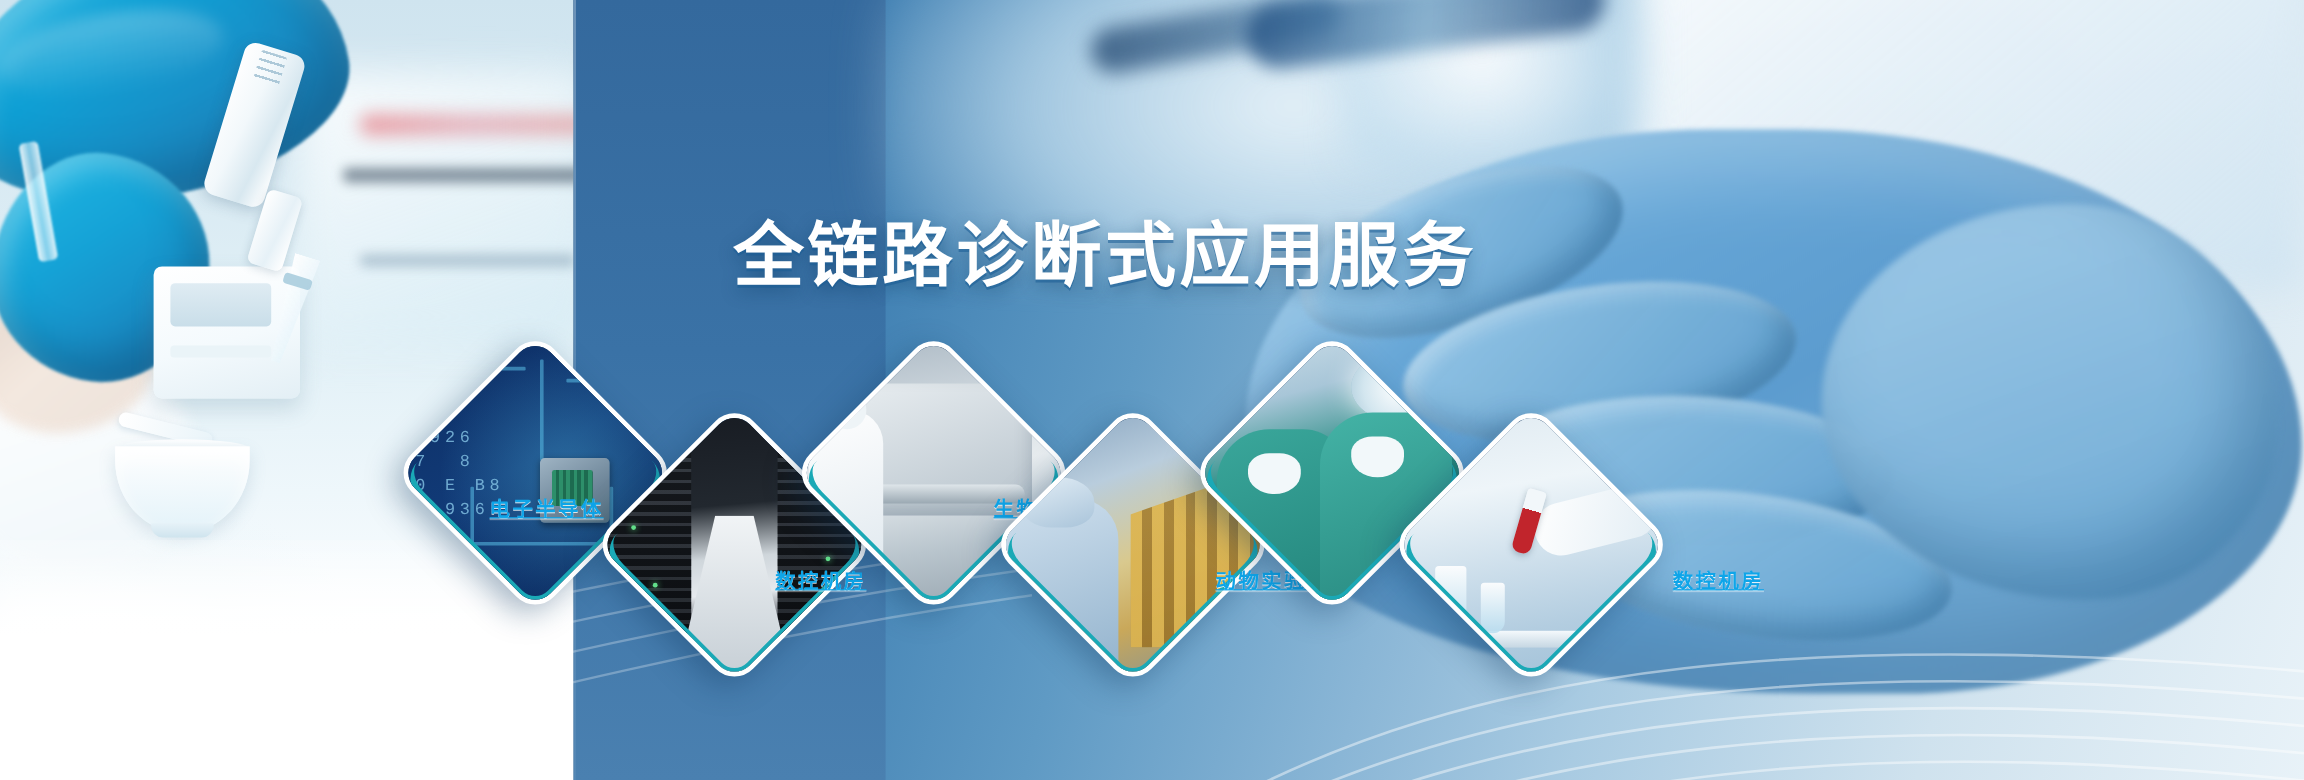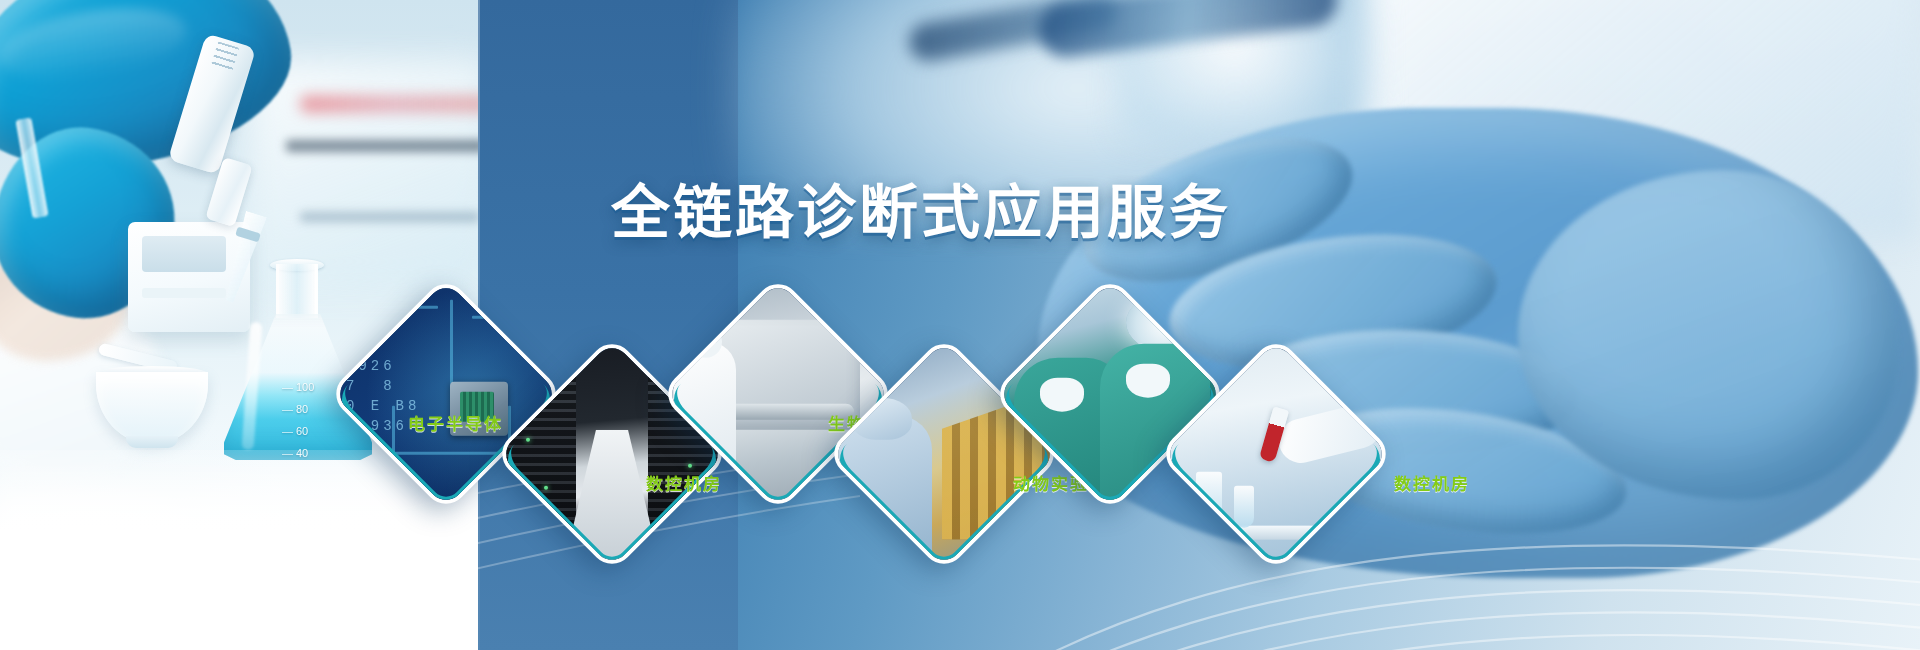--- a/index.html
+++ b/index.html
@@ -344,24 +344,25 @@
   
   .card .accent{
     position:absolute; right:-4px; bottom:-4px; width:100%; height:100%;
     border-right:7px solid #1aa9b6;
     border-bottom:7px solid #1aa9b6;
     border-radius:22px;
     pointer-events:none;
   }
   .card-label{
     position:absolute;
-    color:#84cc16;
+    color:#0ea5e9;
     font-size:17px; font-weight:bold; letter-spacing:2px;
     white-space:nowrap;
     text-shadow:0 1px 0 rgba(255,255,255,.8);
+    text-decoration:underline;
   }
 
   
   .art-pcb{
     background:
       radial-gradient(circle at 62% 48%,rgba(90,200,235,.35),rgba(0,0,0,0) 58%),
       linear-gradient(150deg,#0d2e63 0%,#113a77 45%,#0b2a5c 100%);
   }
   .art-pcb .trace{
     position:absolute; background:rgba(90,190,230,.55); border-radius:1px;
@@ -521,32 +522,20 @@
     <div class="pipette-lines"></div>
     <div class="pipette-mid"></div>
     <div class="pipette-tip"></div>
     <div class="pipette-ring"></div>
 
     <div class="lp-pestle"></div>
     <div class="lp-bowl-rim"></div>
     <div class="lp-bowl"></div>
     <div class="lp-bowl-foot"></div>
 
-    <div class="flask">
-      <div class="flask-lip"></div>
-      <div class="flask-neck"></div>
-      <div class="flask-body"></div>
-      <div class="flask-gloss"></div>
-      <div class="flask-marks">
-        <span>100</span>
-        <span>80</span>
-        <span>60</span>
-        <span>40</span>
-      </div>
-    </div>
 
     <div class="lp-table-edge"></div>
     <div class="lp-table"></div>
   </div>
 
   <div class="right-photo">
     <div class="rp-block"></div>
     <div class="rp-figure"></div>
     <div class="rp-coat"></div>
     <div class="rp-head"></div>

